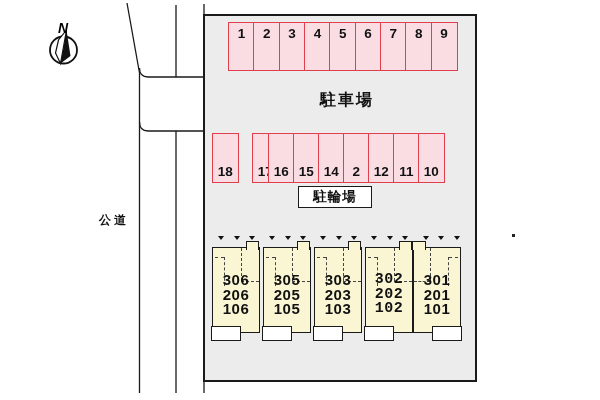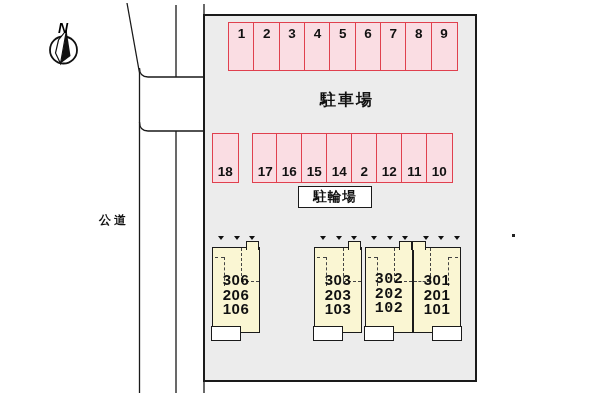--- a/index.html
+++ b/index.html
@@ -17,21 +17,21 @@
   
   .stall-row{position:absolute; display:flex;}
   .stall{
     box-sizing:border-box; background:#fadde3; border:1.7px solid #e0404e;
     display:flex; justify-content:center; font-weight:600; font-size:13.5px;
   }
   .stall + .stall{margin-left:-1.7px;}
   .row1{left:228px; top:22px;}
   .row1 .stall{width:27px; height:49px; align-items:flex-start; padding-top:3px;}
   .row2{top:133px;}
-  .row2l{left:212px;gap:15px;} .row2r{left:276px;}
+  .row2l{left:212px;gap:15px;} .row2r{left:268px;}
   .row2 .stall{width:26.7px; height:50px; align-items:flex-end; padding-bottom:3px;}
   
   .lot-label{
     position:absolute; left:302px; top:90px; width:90px; text-align:center;
     font-size:16px; font-weight:bold; letter-spacing:2px;
   }
   .cycle-box{
     position:absolute; left:298px; top:186px; width:74px; height:22px;
     background:#ffffff; border:1.7px solid #1a1a1a; box-sizing:border-box;
     display:flex; align-items:center; justify-content:center;
@@ -136,20 +136,34 @@
     <span class="dash h" style="left:2px;top:9px;width:9px;"></span>
     <span class="dash v" style="left:11px;top:9px;height:29px;"></span>
     <span class="dash v" style="left:28px;top:0;height:33px;"></span>
     <span class="dash h" style="left:28px;top:33px;right:0;"></span>
     <div class="porch pl"></div>
     <div class="unit-num">306
 206
 106</div>
   </div>
 
+  <div class="unit" style="left:263px;">
+    <span class="tri" style="left:4.5px;"></span>
+    <span class="tri" style="left:20.5px;"></span>
+    <span class="tri" style="left:35.5px;"></span>
+    <div class="notch r"></div>
+    <span class="dash h" style="left:2px;top:9px;width:9px;"></span>
+    <span class="dash v" style="left:11px;top:9px;height:29px;"></span>
+    <span class="dash v" style="left:28px;top:0;height:33px;"></span>
+    <span class="dash h" style="left:28px;top:33px;right:0;"></span>
+    <div class="porch pl"></div>
+    <div class="unit-num">305
+205
+105</div>
+  </div>
 
   <div class="unit" style="left:314px;">
     <span class="tri" style="left:4.5px;"></span>
     <span class="tri" style="left:20.5px;"></span>
     <span class="tri" style="left:35.5px;"></span>
     <div class="notch r"></div>
     <span class="dash h" style="left:2px;top:9px;width:9px;"></span>
     <span class="dash v" style="left:11px;top:9px;height:29px;"></span>
     <span class="dash v" style="left:28px;top:0;height:33px;"></span>
     <span class="dash h" style="left:28px;top:33px;right:0;"></span>

